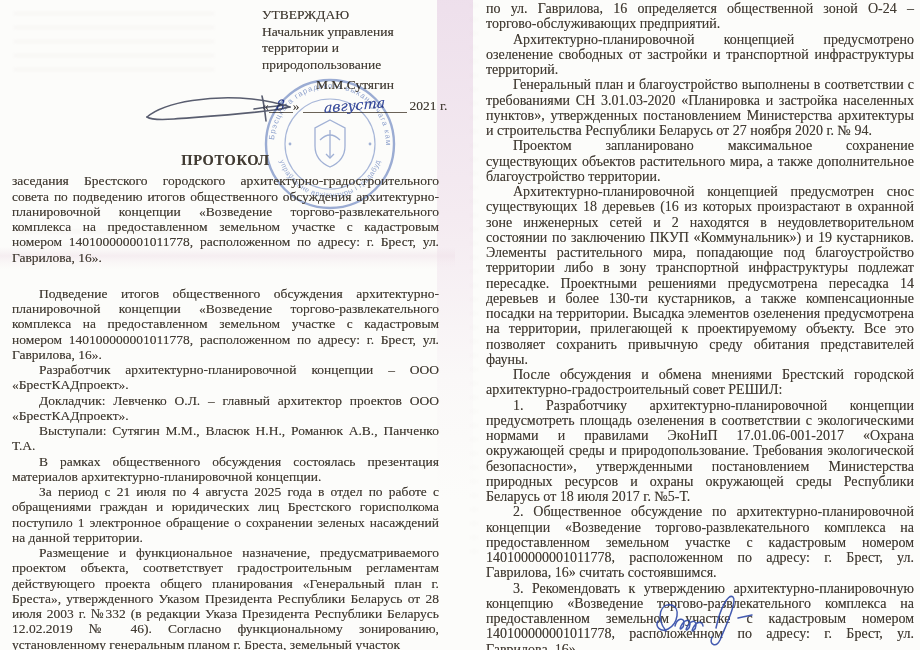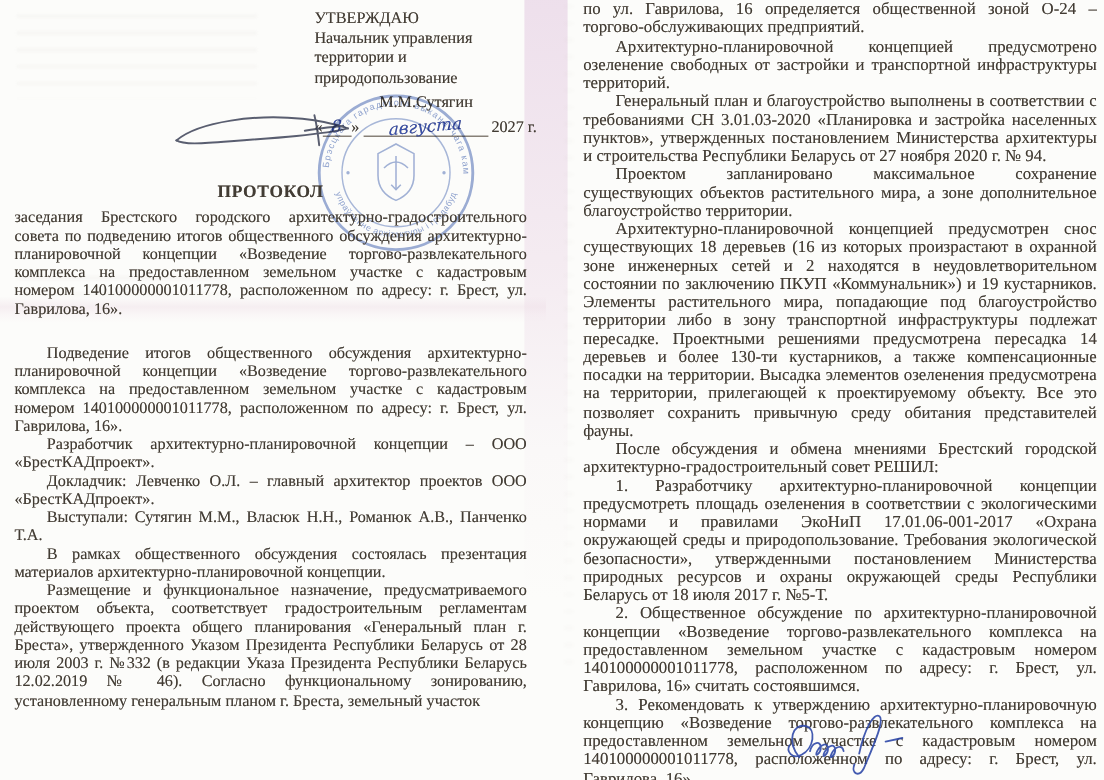--- a/index.html
+++ b/index.html
@@ -79,21 +79,21 @@
 <div class="ghost" style="left:14px;top:12px;width:200px;height:70px;"></div>
 <div class="ghost" style="left:14px;top:230px;width:170px;height:26px;"></div>
 <div class="ghost" style="left:470px;top:4px;width:8px;height:560px;opacity:.3;"></div>
 
 <div class="approval noselectshadow">
   <div>УТВЕРЖДАЮ</div>
   <div>Начальник управления</div>
   <div>территории и</div>
   <div>природопользование</div>
   <div class="signer-row">М.М.Сутягин</div>
-  <div class="date-line"><span>«</span><span class="slot day"><span class="hand">8</span></span><span>»</span><span class="slot month"><span class="hand">августа</span></span><span>2027 г.</span>
+  <div class="date-line"><span>«</span><span class="slot day"><span class="hand">8</span></span><span>»</span><span class="slot month"><span class="hand">августа</span></span><span>2021 г.</span>
   </div>
 </div>
 
 <svg class="sig-sutyagin" width="160" height="34" viewBox="0 0 160 34">
   <g fill="none" stroke="#3d4257" stroke-width="1.6" stroke-linecap="round" opacity="0.85">
     <path d="M3,25 C22,9 70,3 108,7 C128,9 140,13 146,15"></path>
     <path d="M146,15 C122,21 70,24 30,27 C16,28 6,27 3,25"></path>
     <path d="M118,4 C120,12 121,20 122,29"></path>
     <path d="M110,17 C120,15 132,14 142,13"></path>
   </g>
@@ -126,29 +126,30 @@
 
 <div class="left-flow noselectshadow">
   <div class="doc-title">ПРОТОКОЛ</div>
   <p class="noindent">заседания Брестского городского архитектурно-градостроительного совета по подведению итогов общественного обсуждения архитектурно-планировочной концепции «Возведение торгово-развлекательного комплекса на предоставленном земельном участке с кадастровым номером 140100000001011778, расположенном по адресу: г. Брест, ул. Гаврилова, 16».</p>
   <div class="left-body">
     <p>Подведение итогов общественного обсуждения архитектурно-планировочной концепции «Возведение торгово-развлекательного комплекса на предоставленном земельном участке с кадастровым номером 140100000001011778, расположенном по адресу: г. Брест, ул. Гаврилова, 16».</p>
     <p>Разработчик архитектурно-планировочной концепции – ООО «БрестКАДпроект».</p>
     <p>Докладчик: Левченко О.Л. – главный архитектор проектов ООО «БрестКАДпроект».</p>
     <p>Выступали: Сутягин М.М., Власюк Н.Н., Романюк А.В., Панченко Т.А.</p>
     <p>В рамках общественного обсуждения состоялась презентация материалов архитектурно-планировочной концепции.</p>
+    <p>За период с 21 июля по 4 августа 2025 года в отдел по работе с обращениями граждан и юридических лиц Брестского горисполкома поступило 1 электронное обращение о сохранении зеленых насаждений на данной территории.</p>
     <p>Размещение и функциональное назначение, предусматриваемого проектом объекта, соответствует градостроительным регламентам действующего проекта общего планирования «Генеральный план г. Бреста», утвержденного Указом Президента Республики Беларусь от 28 июля 2003 г. №332 (в редакции Указа Президента Республики Беларусь 12.02.2019 № 46). Согласно функциональному зонированию, установленному генеральным планом г. Бреста, земельный участок</p>
   </div>
 </div>
 
 <div class="right-flow noselectshadow">
   <p class="noindent">по ул. Гаврилова, 16 определяется общественной зоной О-24 – торгово-обслуживающих предприятий.</p>
   <p>Архитектурно-планировочной концепцией предусмотрено озеленение свободных от застройки и транспортной инфраструктуры территорий.</p>
   <p>Генеральный план и благоустройство выполнены в соответствии с требованиями СН 3.01.03-2020 «Планировка и застройка населенных пунктов», утвержденных постановлением Министерства архитектуры и строительства Республики Беларусь от 27 ноября 2020 г. № 94.</p>
-  <p>Проектом запланировано максимальное сохранение существующих объектов растительного мира, а зоне дополнительное благоустройство территории.</p>
+  <p>Проектом запланировано максимальное сохранение существующих объектов растительного мира, а также дополнительное благоустройство территории.</p>
   <p>Архитектурно-планировочной концепцией предусмотрен снос существующих 18 деревьев (16 из которых произрастают в охранной зоне инженерных сетей и 2 находятся в неудовлетворительном состоянии по заключению ПКУП «Коммунальник») и 19 кустарников. Элементы растительного мира, попадающие под благоустройство территории либо в зону транспортной инфраструктуры подлежат пересадке. Проектными решениями предусмотрена пересадка 14 деревьев и более 130-ти кустарников, а также компенсационные посадки на территории. Высадка элементов озеленения предусмотрена на территории, прилегающей к проектируемому объекту. Все это позволяет сохранить привычную среду обитания представителей фауны.</p>
   <p>После обсуждения и обмена мнениями Брестский городской архитектурно-градостроительный совет РЕШИЛ:</p>
   <p>1. Разработчику архитектурно-планировочной концепции предусмотреть площадь озеленения в соответствии с экологическими нормами и правилами ЭкоНиП 17.01.06-001-2017 «Охрана окружающей среды и природопользование. Требования экологической безопасности», утвержденными постановлением Министерства природных ресурсов и охраны окружающей среды Республики Беларусь от 18 июля 2017 г. №5-Т.</p>
   <p>2. Общественное обсуждение по архитектурно-планировочной концепции «Возведение торгово-развлекательного комплекса на предоставленном земельном участке с кадастровым номером 140100000001011778, расположенном по адресу: г. Брест, ул. Гаврилова, 16» считать состоявшимся.</p>
   <p>3. Рекомендовать к утверждению архитектурно-планировочную концепцию «Возведение торгово-развлекательного комплекса на предоставленном земельном участке с кадастровым номером 140100000001011778, расположенном по адресу: г. Брест, ул. Гаврилова, 16».</p>
 
 </div>
 
 <svg class="sig-ostapuk" width="130" height="60" viewBox="0 0 130 60">
   <g fill="none" stroke="#2f49a8" stroke-width="1.5" stroke-linecap="round" opacity=".9">

